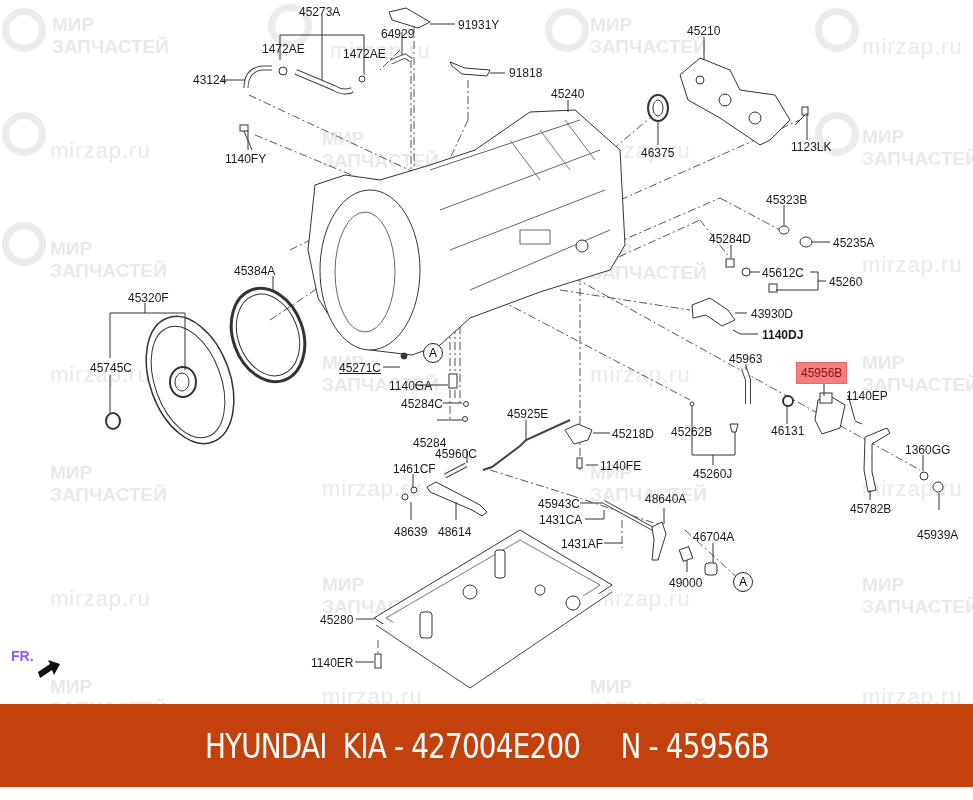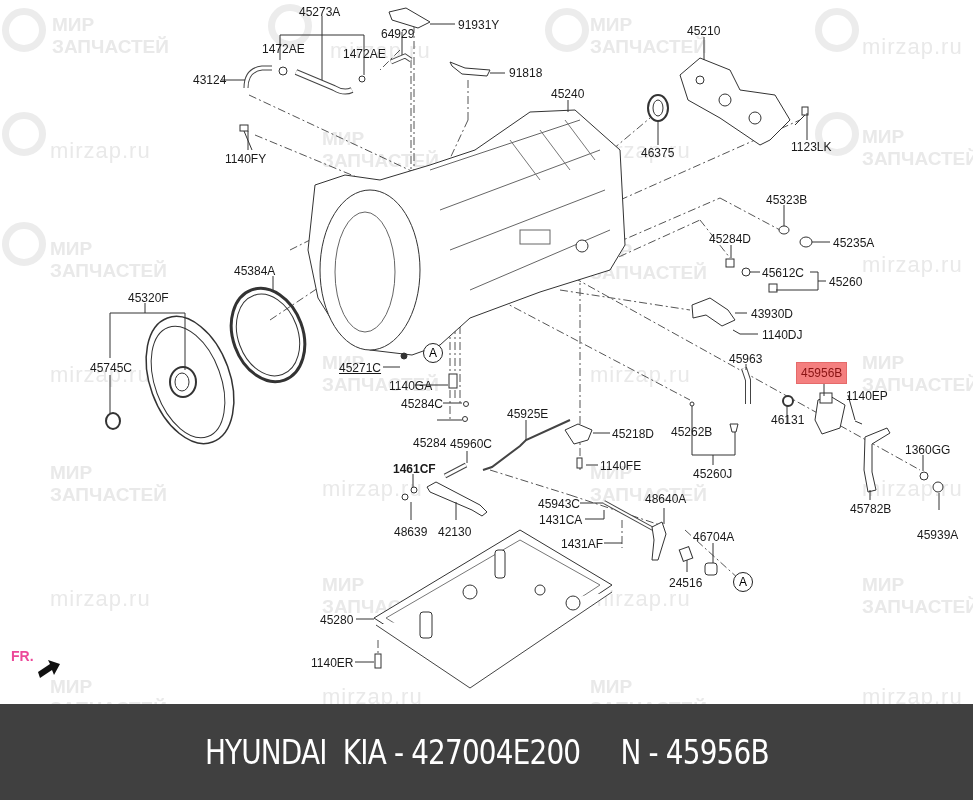--- a/index.html
+++ b/index.html
@@ -7,23 +7,23 @@
   body { position: relative; font-family: "Liberation Sans", sans-serif; }
   #diagram { position: absolute; left: 0; top: 0; width: 973px; height: 704px; background: #fff; }
   .wm { position: absolute; color: #e9e9e9; font-family: "Liberation Sans", sans-serif; font-weight: bold; pointer-events: none; }
   .wm-site { font-size: 22px; font-weight: normal; letter-spacing: 1px; }
   .wm-brand { font-size: 19px; line-height: 22px; }
   .wm-logo { position: absolute; width: 44px; height: 44px; border-radius: 50%; border: 7px solid #ececec; }
   .lbl { position: absolute; font-size: 12px; color: #1a1a1a; white-space: nowrap; line-height: 14px; }
   .lbl.hl { background: #f47f7f; color: #8a1414; padding: 3px 4px; border: 1px solid #e56a6a; }
   .circle-ref { position: absolute; width: 20px; height: 20px; border: 1px solid #222; border-radius: 50%; font-size: 12px; text-align: center; line-height: 18px; background: #fff; }
   svg { position: absolute; left: 0; top: 0; }
-  #footer { position: absolute; left: 0; top: 704px; width: 973px; height: 96px; background: #404040; display: flex; align-items: center; justify-content: center; }
+  #footer { position: absolute; left: 0; top: 704px; width: 973px; height: 83px; background: #c2410c; display: flex; align-items: center; justify-content: center; }
   #footer-text { color: #ffffff; font-family: "DejaVu Sans", sans-serif; font-size: 34px; letter-spacing: -1px; transform: scaleX(0.82); white-space: pre; }
-  .fr { position: absolute; left: 11px; top: 648px; font-size: 14px; font-weight: bold; color: #ec4899; }
+  .fr { position: absolute; left: 11px; top: 648px; font-size: 14px; font-weight: bold; color: #8b5cf6; }
 </style>
 </head>
 <body>
 
 <div id="diagram">
 
   <div class="wm-logo" style="left:2px;top:8px;"></div>
   <div class="wm wm-brand" style="left:52px;top:14px;"><span>МИР</span><br><span>ЗАПЧАСТЕЙ</span></div>
   <div class="wm-logo" style="left:268px;top:4px;"></div>
   <div class="wm wm-site" style="left:330px;top:38px;">mirzap.ru</div>
@@ -295,50 +295,50 @@
   <div class="lbl" style="left:551px;top:87px;">45240</div>
   <div class="lbl" style="left:641px;top:146px;">46375</div>
   <div class="lbl" style="left:791px;top:140px;">1123LK</div>
   <div class="lbl" style="left:225px;top:152px;">1140FY</div>
   <div class="lbl" style="left:766px;top:193px;">45323B</div>
   <div class="lbl" style="left:709px;top:232px;">45284D</div>
   <div class="lbl" style="left:833px;top:236px;">45235A</div>
   <div class="lbl" style="left:762px;top:266px;">45612C</div>
   <div class="lbl" style="left:829px;top:275px;">45260</div>
   <div class="lbl" style="left:751px;top:307px;">43930D</div>
-  <div class="lbl" style="left:762px;top:328px;">1140DJ</div>
+  <div class="lbl" style="left:762px;top:328px;font-weight:bold;">1140DJ</div>
   <div class="lbl" style="left:234px;top:264px;">45384A</div>
   <div class="lbl" style="left:128px;top:291px;">45320F</div>
   <div class="lbl" style="left:90px;top:361px;">45745C</div>
   <div class="lbl" style="left:339px;top:361px;text-decoration:underline;">45271C</div>
   <div class="lbl" style="left:389px;top:379px;">1140GA</div>
   <div class="lbl" style="left:401px;top:397px;">45284C</div>
   <div class="lbl" style="left:413px;top:436px;">45284</div>
   <div class="lbl" style="left:729px;top:352px;">45963</div>
   <div class="lbl hl" style="left:796px;top:362px;">45956B</div>
   <div class="lbl" style="left:846px;top:389px;">1140EP</div>
-  <div class="lbl" style="left:771px;top:413px;">46131</div>
+  <div class="lbl" style="left:771px;top:424px;">46131</div>
   <div class="lbl" style="left:507px;top:407px;">45925E</div>
   <div class="lbl" style="left:612px;top:427px;">45218D</div>
   <div class="lbl" style="left:671px;top:425px;">45262B</div>
   <div class="lbl" style="left:693px;top:467px;">45260J</div>
   <div class="lbl" style="left:905px;top:443px;text-align:right;">1360GG</div>
-  <div class="lbl" style="left:435px;top:437px;margin-left:15px;">45960C</div>
-  <div class="lbl" style="left:393px;top:462px;font-weight:bold;">1461CF</div>
+  <div class="lbl" style="left:435px;top:447px;">45960C</div>
+  <div class="lbl" style="left:393px;top:462px;">1461CF</div>
   <div class="lbl" style="left:600px;top:459px;">1140FE</div>
   <div class="lbl" style="left:850px;top:502px;text-align:center;">45782B</div>
   <div class="lbl" style="left:917px;top:512px;margin-top:16px;">45939A</div>
   <div class="lbl" style="left:394px;top:525px;">48639</div>
-  <div class="lbl" style="left:438px;top:525px;">42130</div>
+  <div class="lbl" style="left:438px;top:525px;">48614</div>
   <div class="lbl" style="left:538px;top:497px;">45943C</div>
   <div class="lbl" style="left:645px;top:492px;">48640A</div>
   <div class="lbl" style="left:539px;top:513px;">1431CA</div>
   <div class="lbl" style="left:561px;top:537px;">1431AF</div>
   <div class="lbl" style="left:693px;top:530px;">46704A</div>
-  <div class="lbl" style="left:669px;top:576px;">24516</div>
+  <div class="lbl" style="left:669px;top:576px;">49000</div>
   <div class="lbl" style="left:320px;top:613px;">45280</div>
   <div class="lbl" style="left:311px;top:656px;">1140ER</div>
 
   <div class="circle-ref" style="left:423px;top:343px;">A</div>
   <div class="circle-ref" style="left:733px;top:572px;">A</div>
 
   <div class="fr">FR.</div>
 </div>
 
 <div id="footer">

